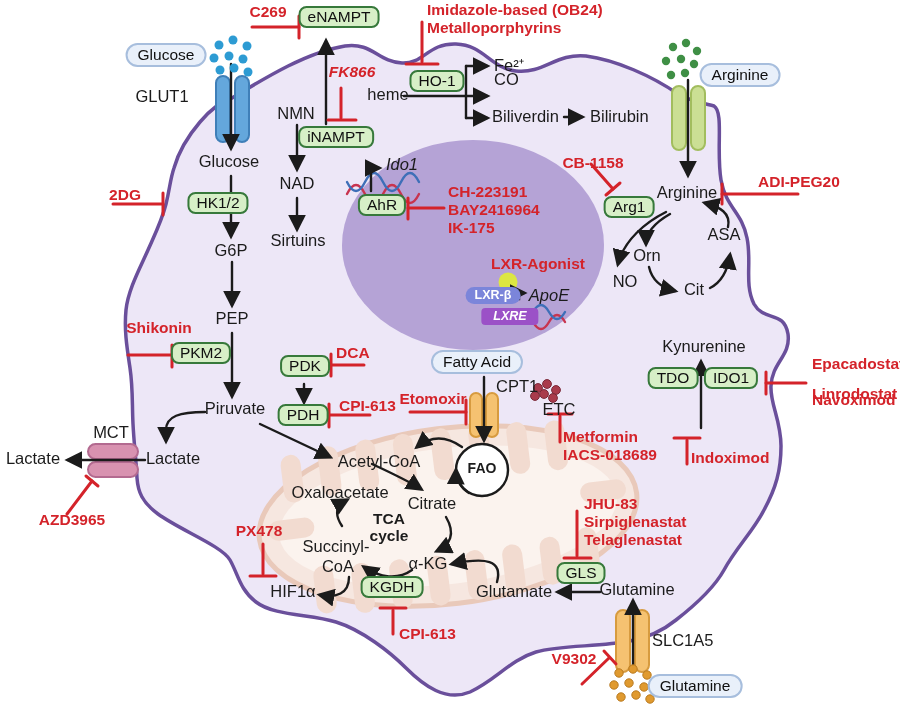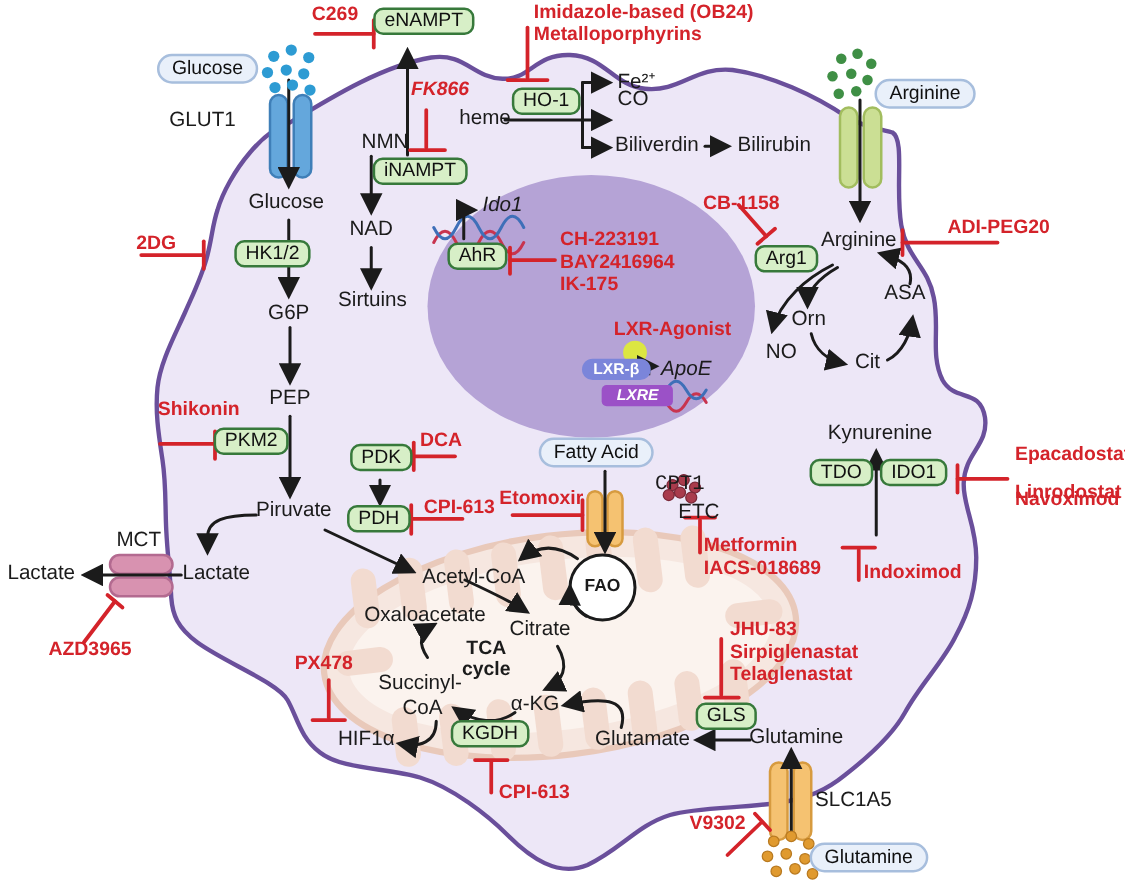--- a/index.html
+++ b/index.html
@@ -237,41 +237,41 @@
       <div class="node enz ctr" style="left: 673px; top: 367px;">TDO</div>
       <div class="node enz ctr" style="left: 731px; top: 367px;">IDO1</div>
       <div class="node enz ctr" style="left: 581px; top: 562px;">GLS</div>
       <div class="node enz ctr" style="left: 392px; top: 576px;">KGDH</div>
       <div class="node pill ctr" style="left: 166px; top: 43px;">Glucose</div>
       <div class="node pill ctr" style="left: 740px; top: 63px;">Arginine</div>
       <div class="node pill ctr" style="left: 477px; top: 350px;">Fatty Acid</div>
       <div class="node pill ctr" style="left: 695px; top: 674px;">Glutamine</div>
       <div class="node lbl ctr" style="left: 162px; top: 88px;">GLUT1</div>
       <div class="node lbl ctr" style="left: 229px; top: 153px;">Glucose</div>
-      <div class="node lbl ctr" style="left: 308px; top: 105px; text-align: right;">NMN</div>
+      <div class="node lbl ctr" style="left: 296px; top: 105px; text-align: right;">NMN</div>
       <div class="node lbl ctr" style="left: 297px; top: 175px;">NAD</div>
       <div class="node lbl ctr" style="left: 298px; top: 232px;">Sirtuins</div>
       <div class="node lbl ctr" style="left: 388px; top: 86px;">heme</div>
       <div class="node lbl" style="left: 494px; top: 57px;">Fe²⁺</div>
       <div class="node lbl" style="left: 494px; top: 71px;">CO</div>
       <div class="node lbl" style="left: 492px; top: 108px;">Biliverdin</div>
       <div class="node lbl" style="left: 590px; top: 108px;">Bilirubin</div>
       <div class="node lbl ctr" style="left: 687px; top: 184px;">Arginine</div>
       <div class="node lbl ctr" style="left: 647px; top: 247px;">Orn</div>
       <div class="node lbl ctr" style="left: 625px; top: 273px;">NO</div>
       <div class="node lbl ctr" style="left: 694px; top: 281px;">Cit</div>
       <div class="node lbl ctr" style="left: 724px; top: 226px;">ASA</div>
       <div class="node lbl ctr" style="left: 231px; top: 242px;">G6P</div>
       <div class="node lbl ctr" style="left: 232px; top: 310px;">PEP</div>
       <div class="node lbl ctr" style="left: 235px; top: 400px;">Piruvate</div>
       <div class="node lbl ctr" style="left: 111px; top: 424px;">MCT</div>
       <div class="node lbl ctr" style="left: 33px; top: 450px;">Lactate</div>
       <div class="node lbl ctr" style="left: 173px; top: 450px;">Lactate</div>
       <div class="node lbl ctr" style="left: 704px; top: 338px;">Kynurenine</div>
-      <div class="node lbl" style="left: 524px; top: 378px; font-family: Liberation Mono, monospace;">CPT1</div>
+      <div class="node lbl" style="left: 496px; top: 378px;">CPT1</div>
       <div class="node lbl ctr" style="left: 559px; top: 401px;">ETC</div>
       <div class="node lbl ctr" style="left: 379px; top: 453px;">Acetyl-CoA</div>
       <div class="node lbl ctr" style="left: 340px; top: 484px;">Oxaloacetate</div>
       <div class="node lbl ctr" style="left: 432px; top: 495px;">Citrate</div>
       <div class="node lbl b ctr" style="left: 389px; top: 511px;">TCA</div>
       <div class="node lbl b ctr" style="left: 389px; top: 528px;">cycle</div>
       <div class="node lbl ctr" style="left: 336px; top: 538px;">Succinyl-</div>
       <div class="node lbl ctr" style="left: 338px; top: 558px;">CoA</div>
       <div class="node lbl ctr" style="left: 428px; top: 555px;">α-KG</div>
       <div class="node lbl ctr" style="left: 293px; top: 583px;">HIF1α</div>

